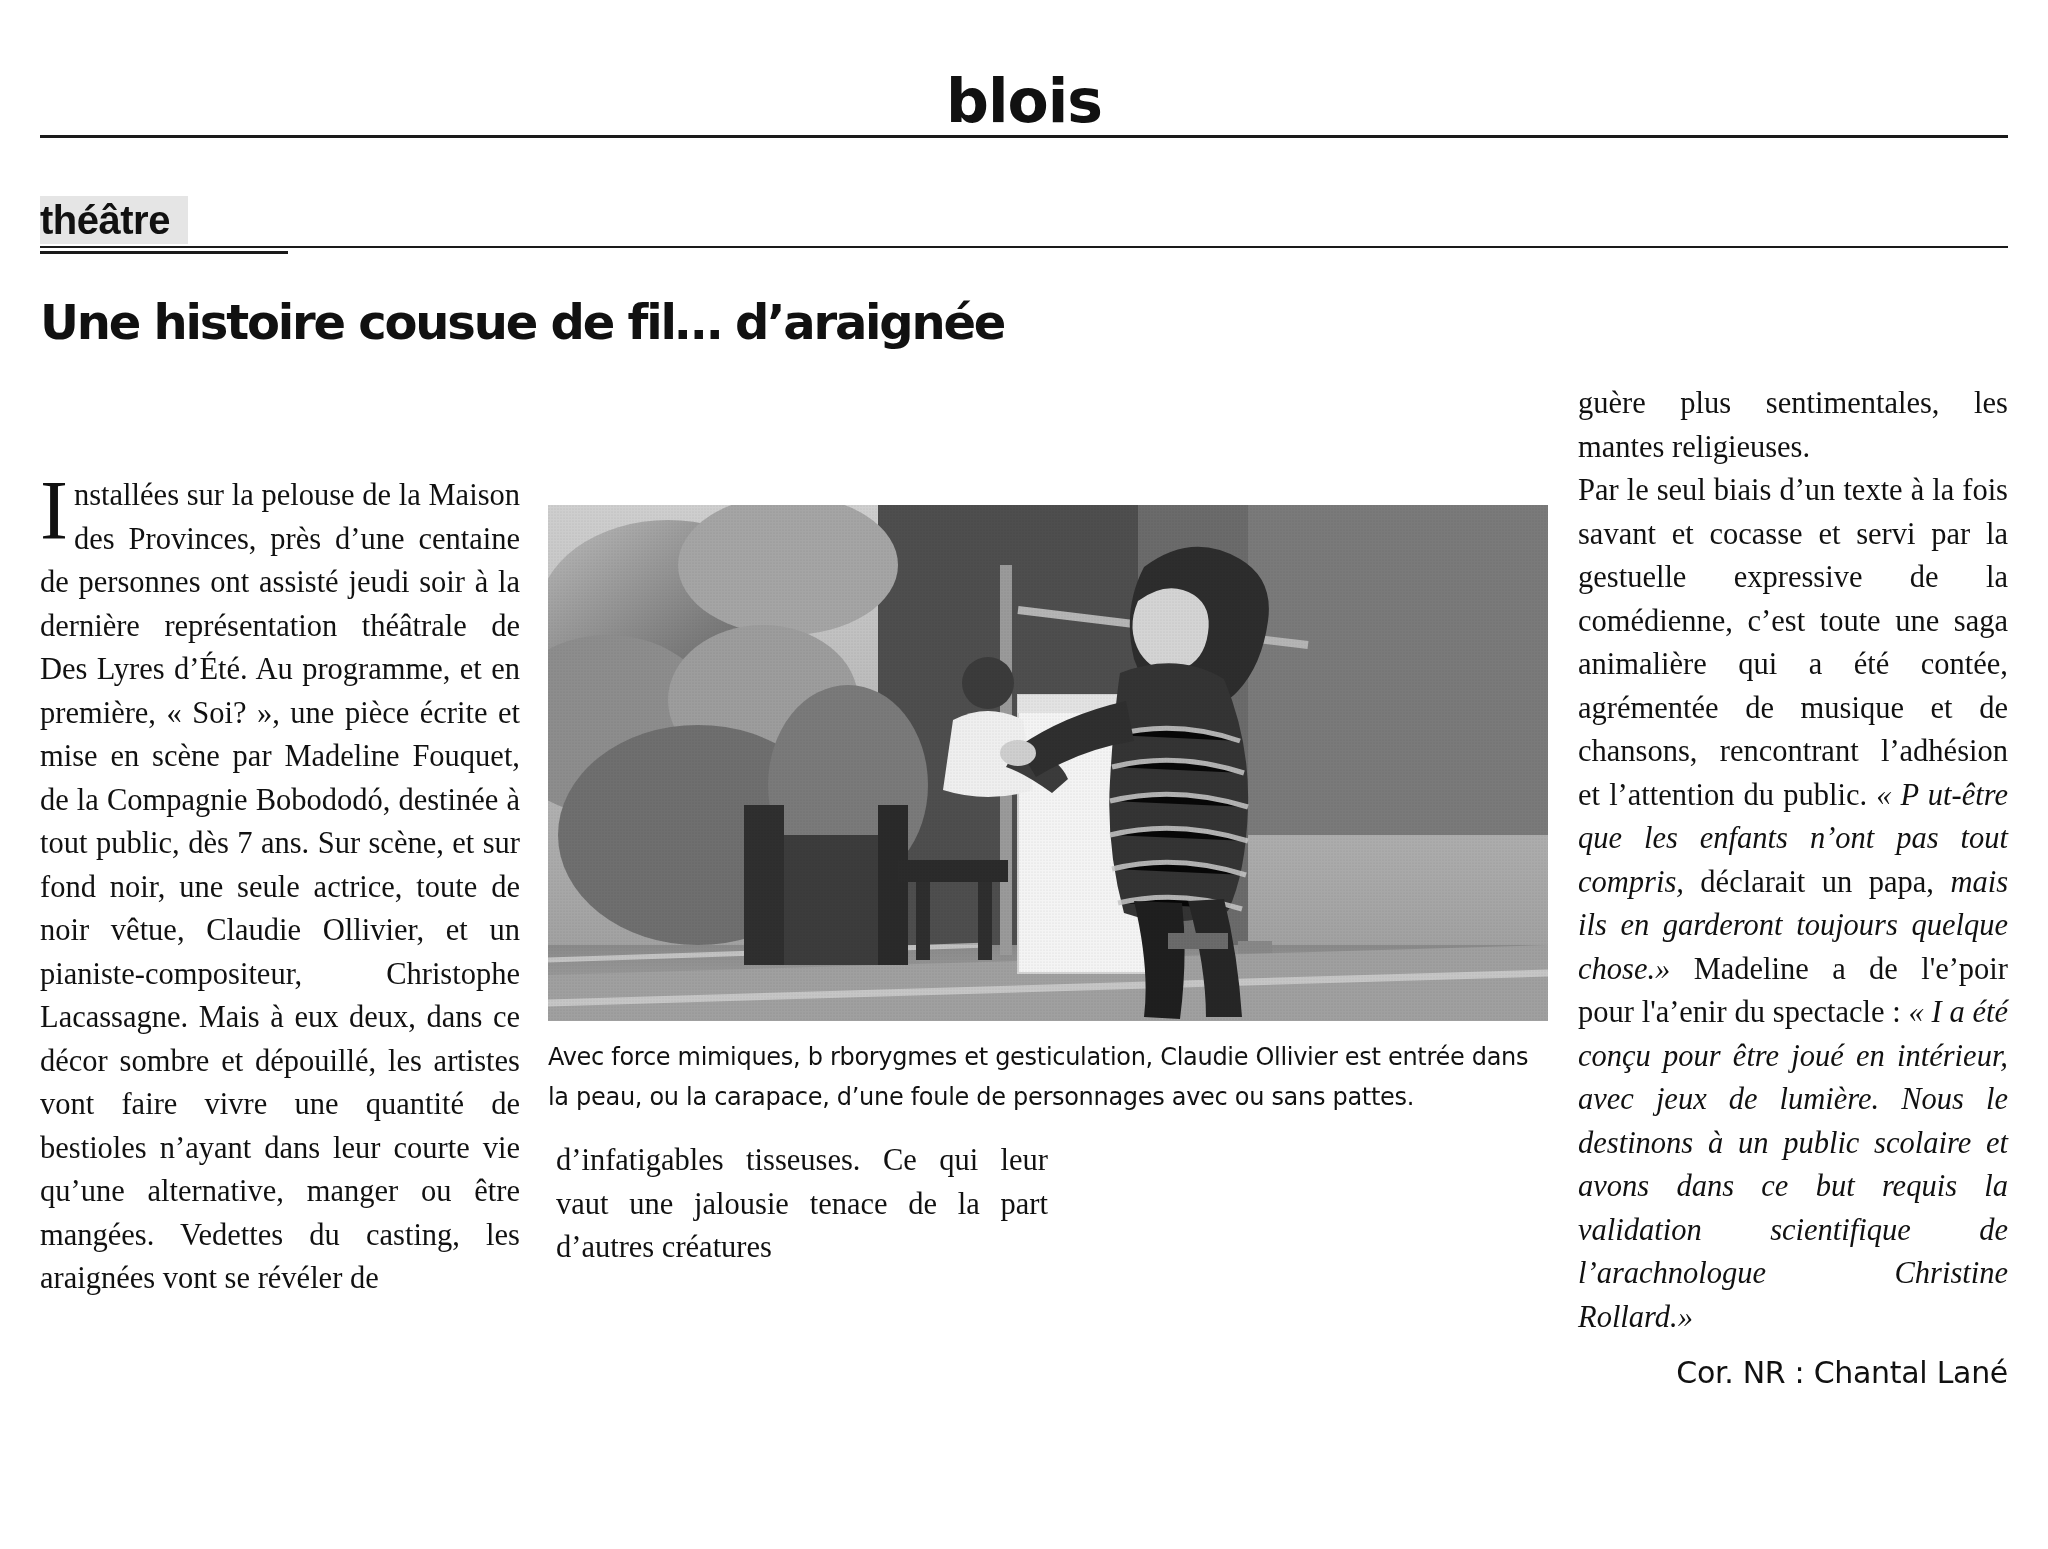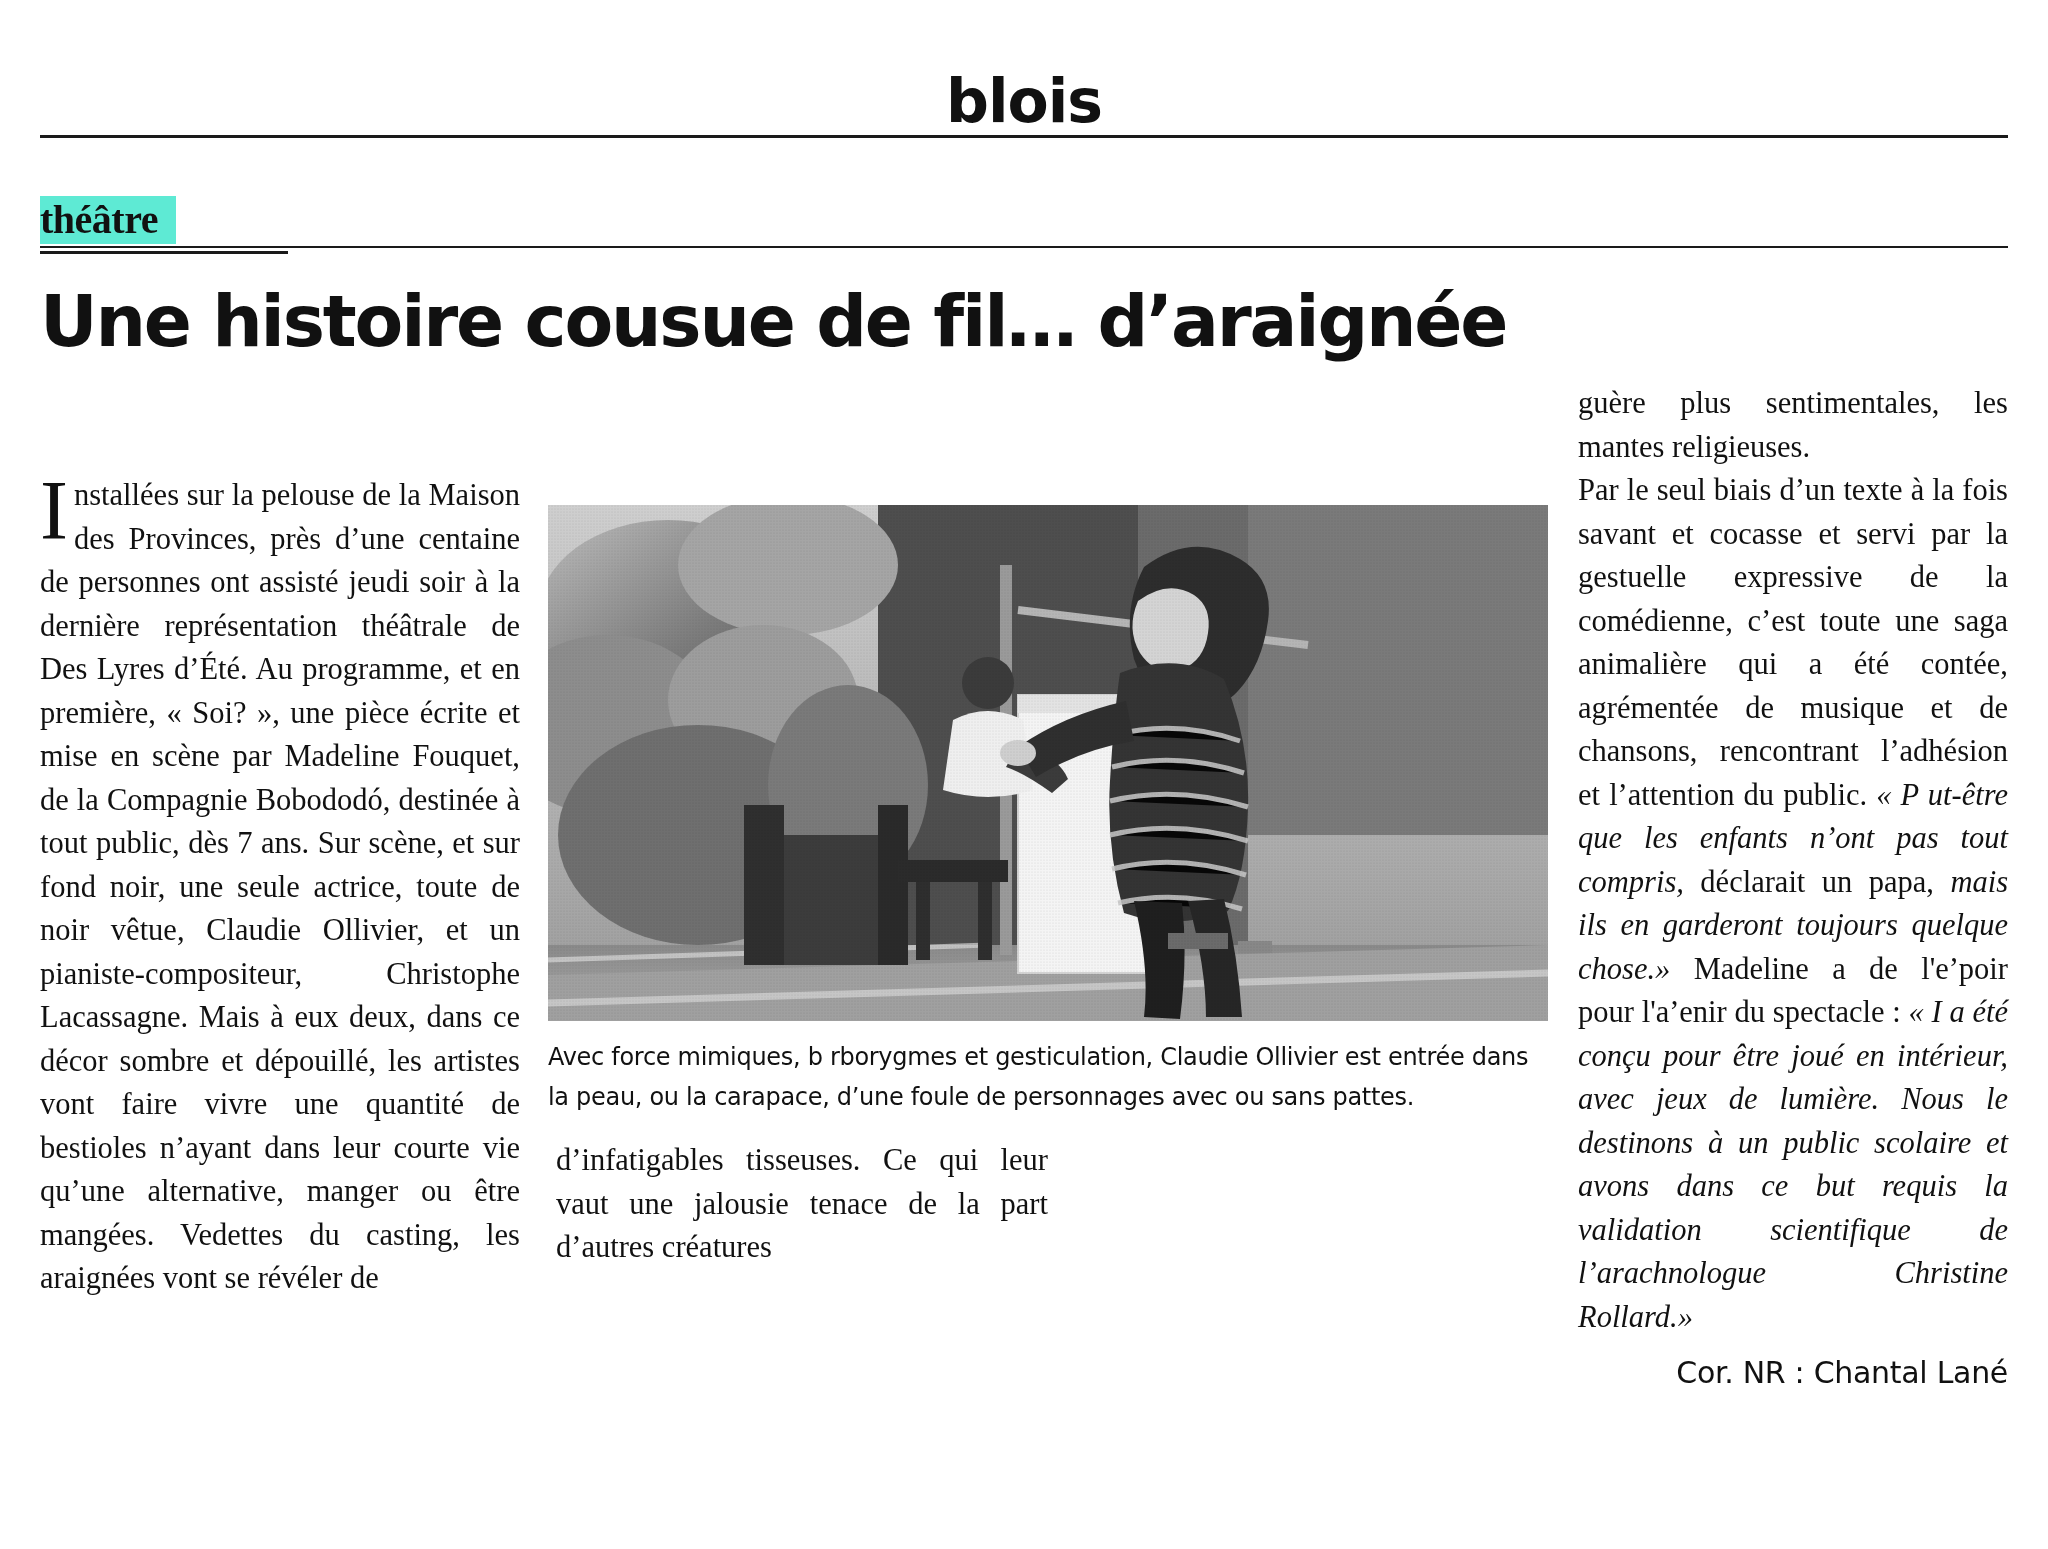--- a/index.html
+++ b/index.html
@@ -59,29 +59,29 @@
     margin: 10px 0 0 0;
   }
 
   
   .kicker-row {
     position: relative;
     margin-top: 58px;
     height: 58px;
   }
   .kicker {
-    font-family: Liberation Serif, serif;
+    font-family: Liberation Sans, sans-serif;
     font-weight: bold;
     font-size: 40px;
     line-height: 48px;
     letter-spacing: -0.5px;
     color: #111;
     display: inline-block;
     padding-right: 18px;
-    background: #5eead4;
+    background: #e5e5e5;
     position: relative;
     z-index: 2;
   }
   .kicker-line {
     position: absolute;
     left: 0;
     right: 0;
     bottom: 6px;
     border-top: 2px solid #1a1a1a;
     z-index: 1;
@@ -92,21 +92,21 @@
     width: 248px;
     bottom: 0px;
     border-top: 3px solid #1a1a1a;
     z-index: 3;
   }
 
   
   .headline {
     font-family: "DejaVu Sans", sans-serif;
     font-weight: bold;
-    font-size: 71px;
+    font-size: 48px;
     line-height: 84px;
     letter-spacing: -2.2px;
     color: #111;
     margin-top: 26px;
     white-space: nowrap;
   }
 
   
   .content {
     position: relative;

